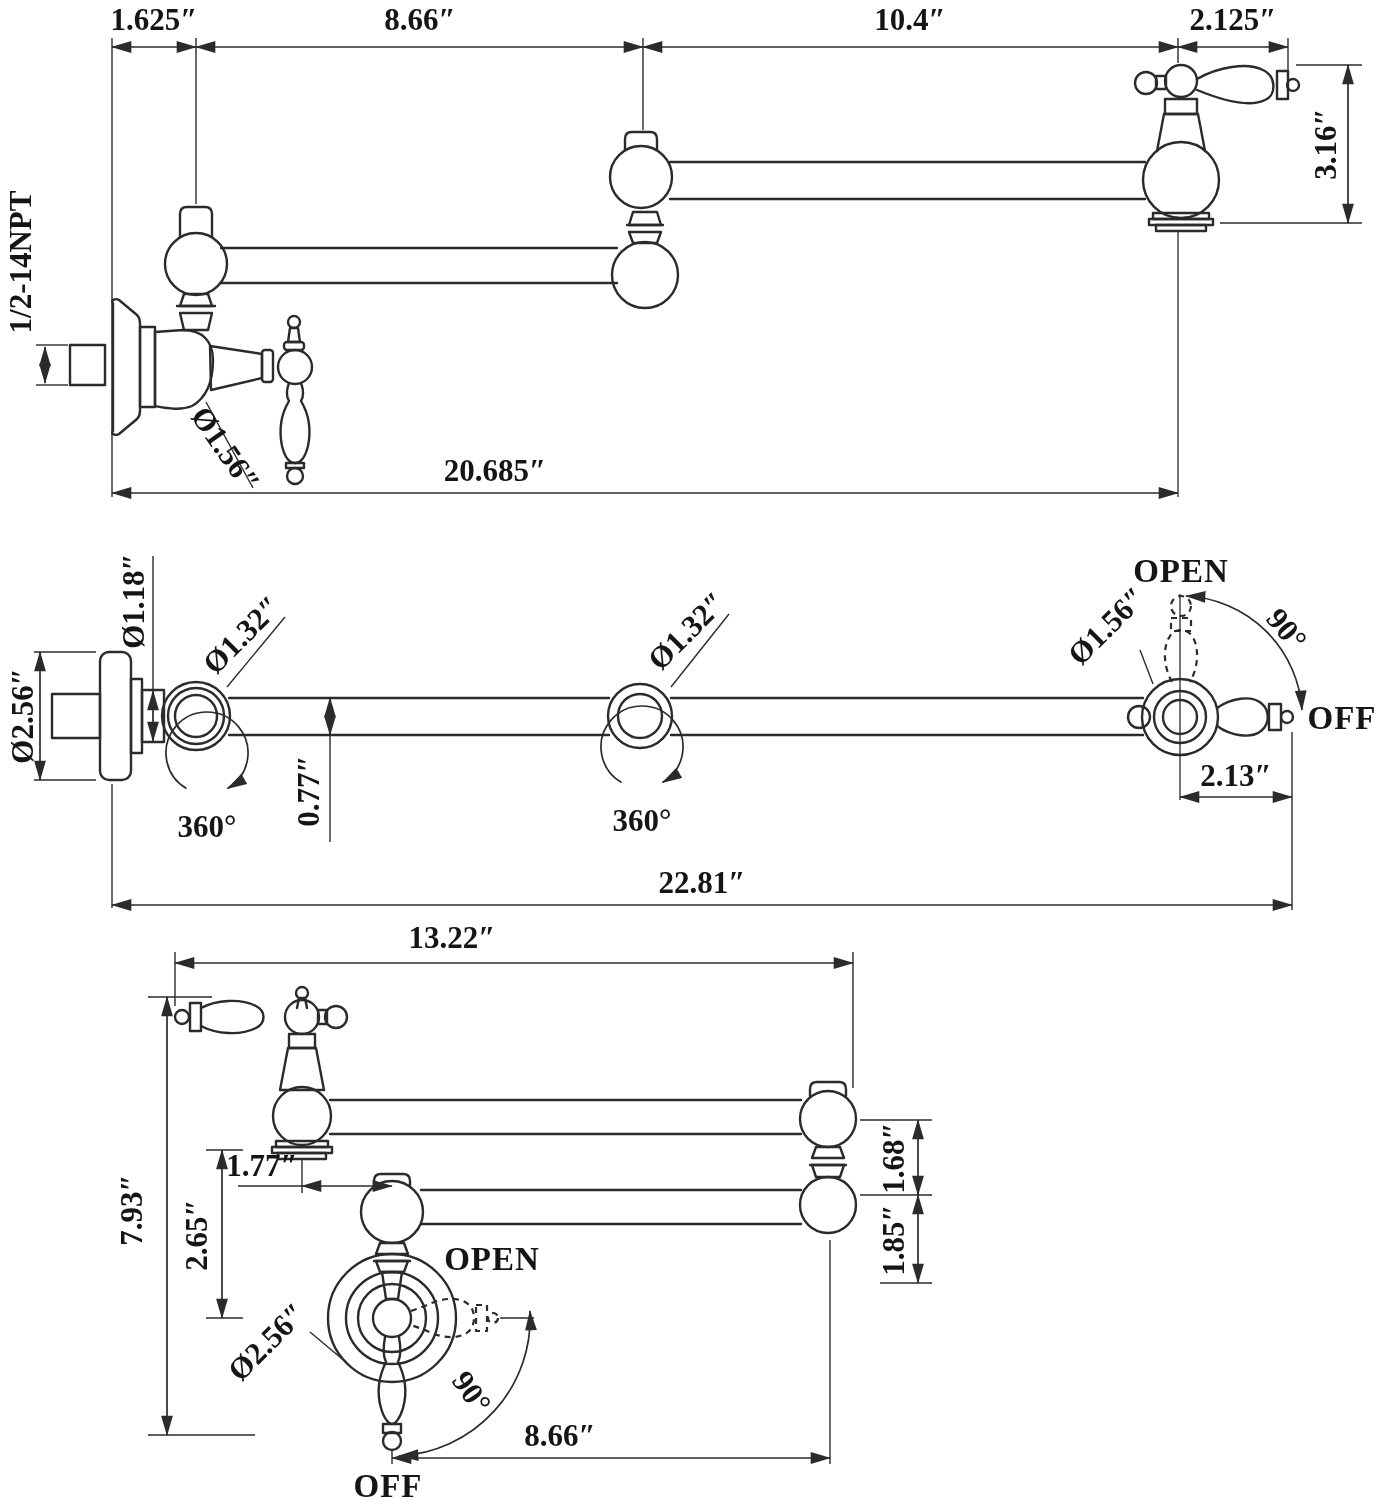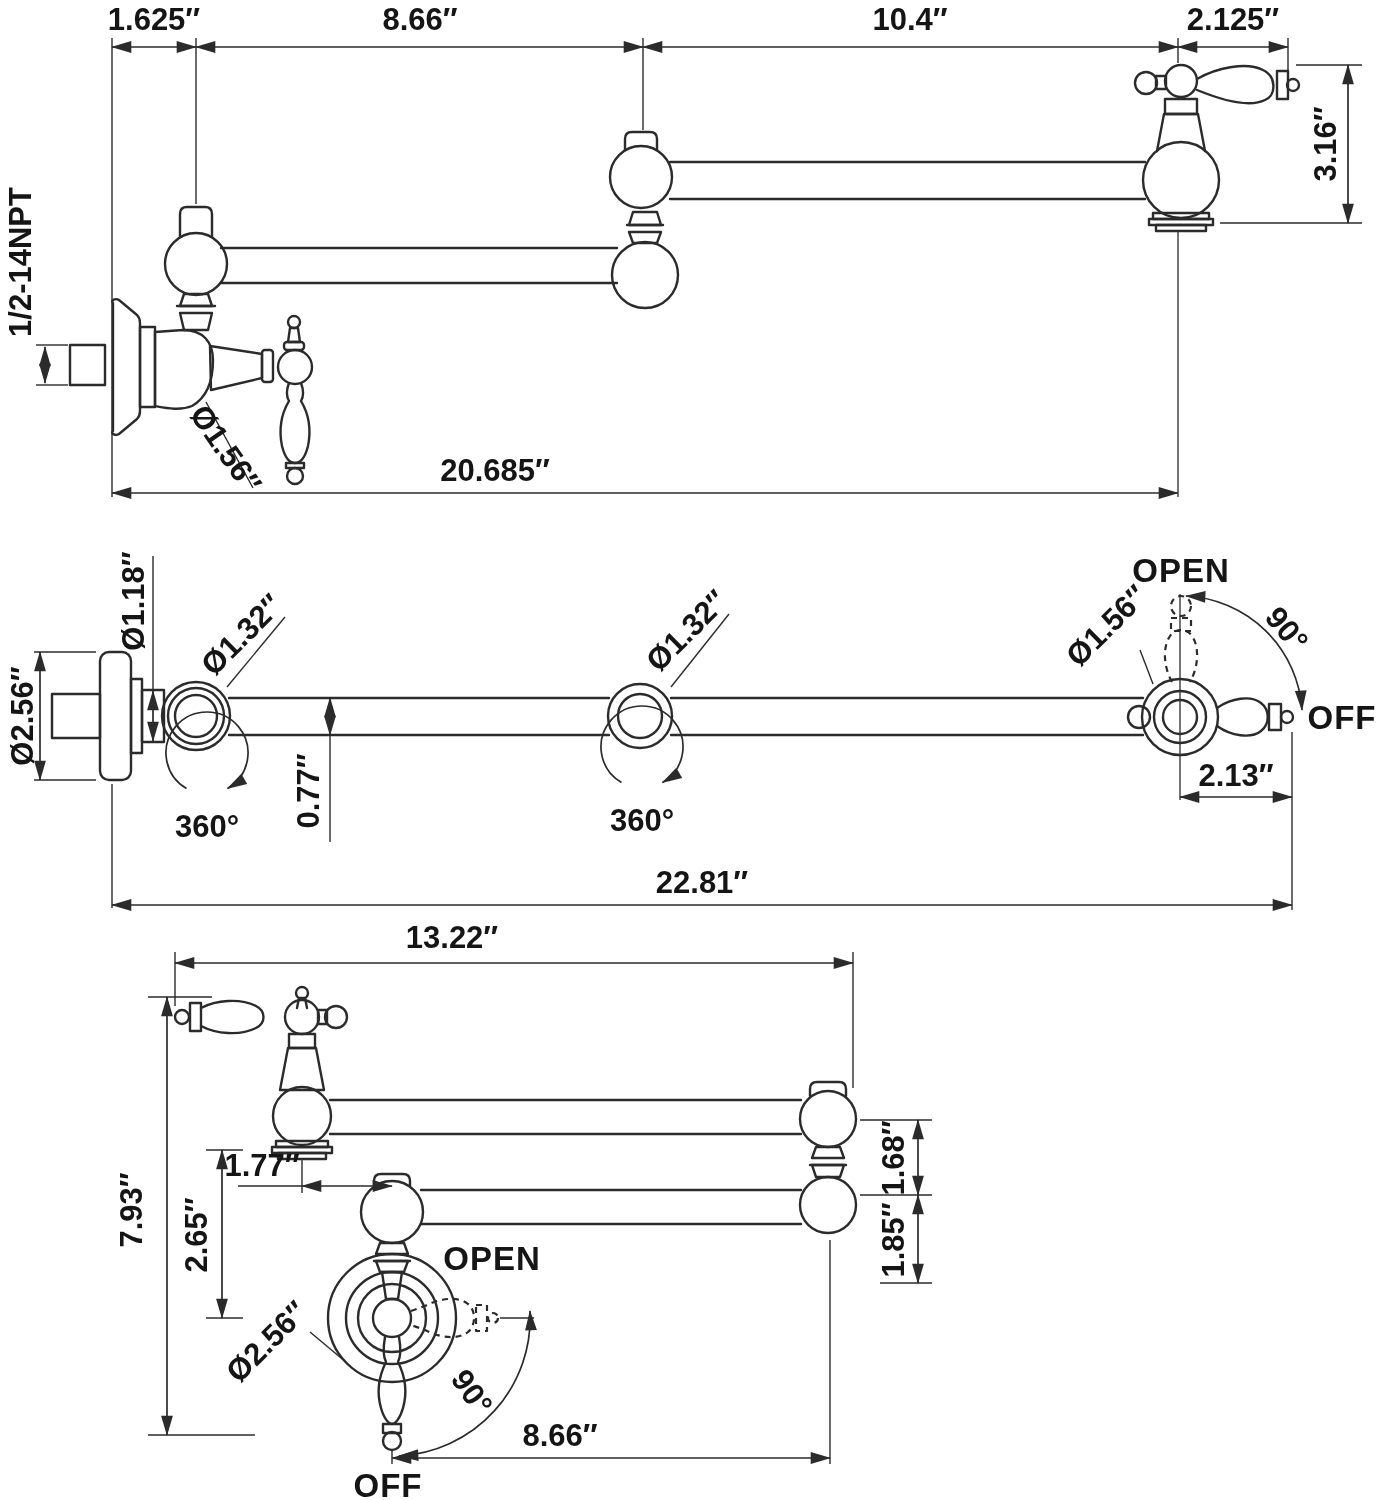--- a/index.html
+++ b/index.html
@@ -1,17 +1,17 @@
 <!DOCTYPE html>
 <html><head>
 <meta charset="utf-8">
 <style>
   html,body{margin:0;padding:0;background:#ffffff;}
   .stage{position:relative;width:1377px;height:1500px;background:#ffffff;
-         font-family:Liberation Sans, sans-serif;}
+         font-family:Liberation Serif, serif;}
   svg{display:block}
   
   .obj{fill:none;stroke:#2b2b2b;stroke-width:2.4;stroke-linejoin:round;stroke-linecap:round;}
   
   .dim{fill:none;stroke:#2b2b2b;stroke-width:1.7;}
   .ext{fill:none;stroke:#2b2b2b;stroke-width:1.4;}
   .cl{fill:none;stroke:#2b2b2b;stroke-width:1.3;}
   .dash{fill:none;stroke:#2b2b2b;stroke-width:2.2;stroke-dasharray:6 5;stroke-linejoin:round;}
   text{fill:#151515;font-weight:600;}
   .t31{font-size:31px;}

